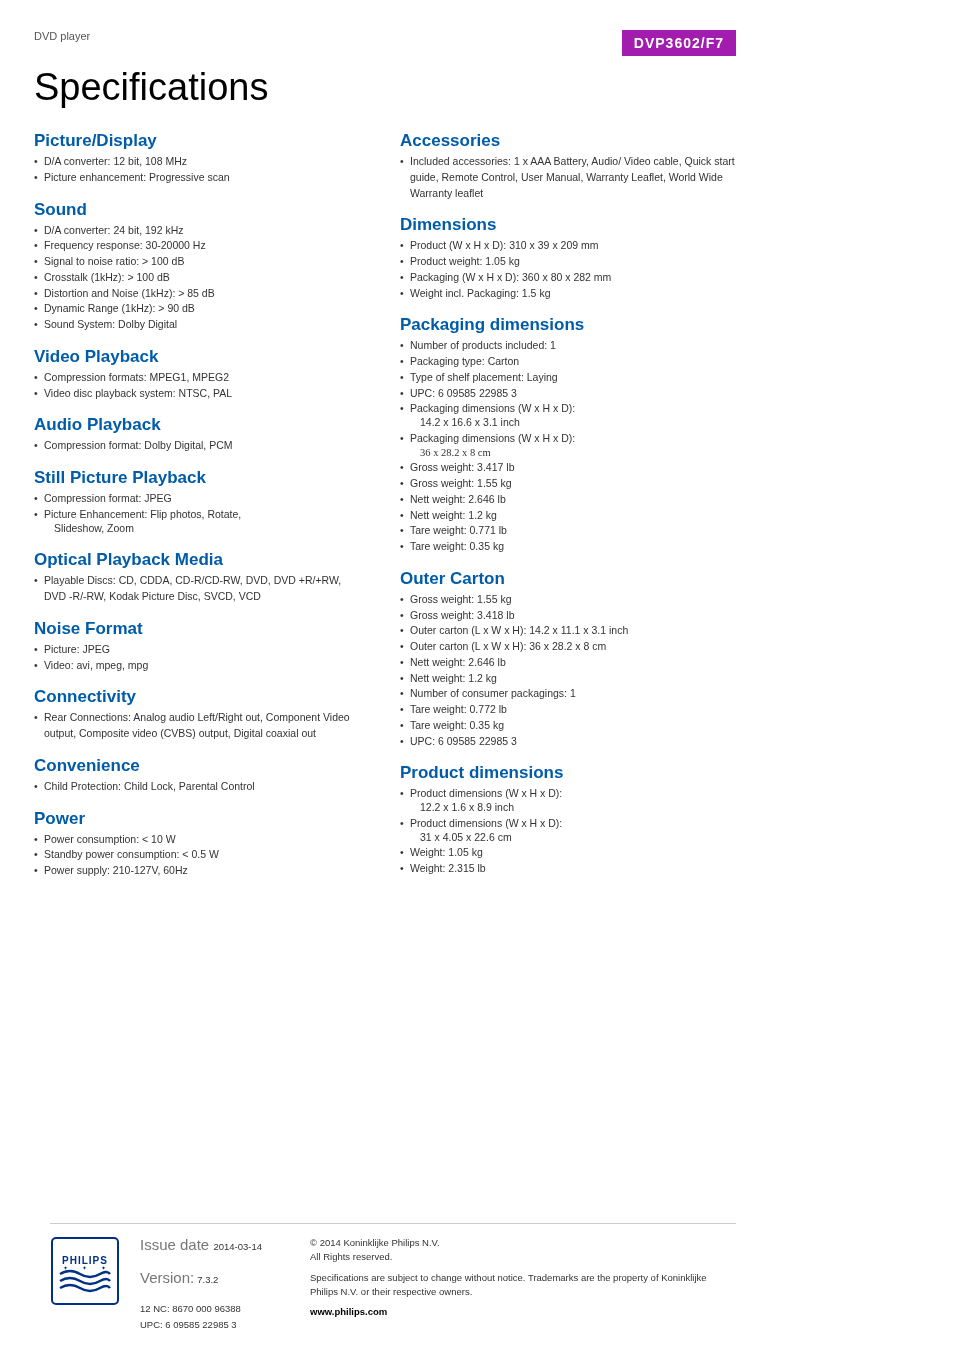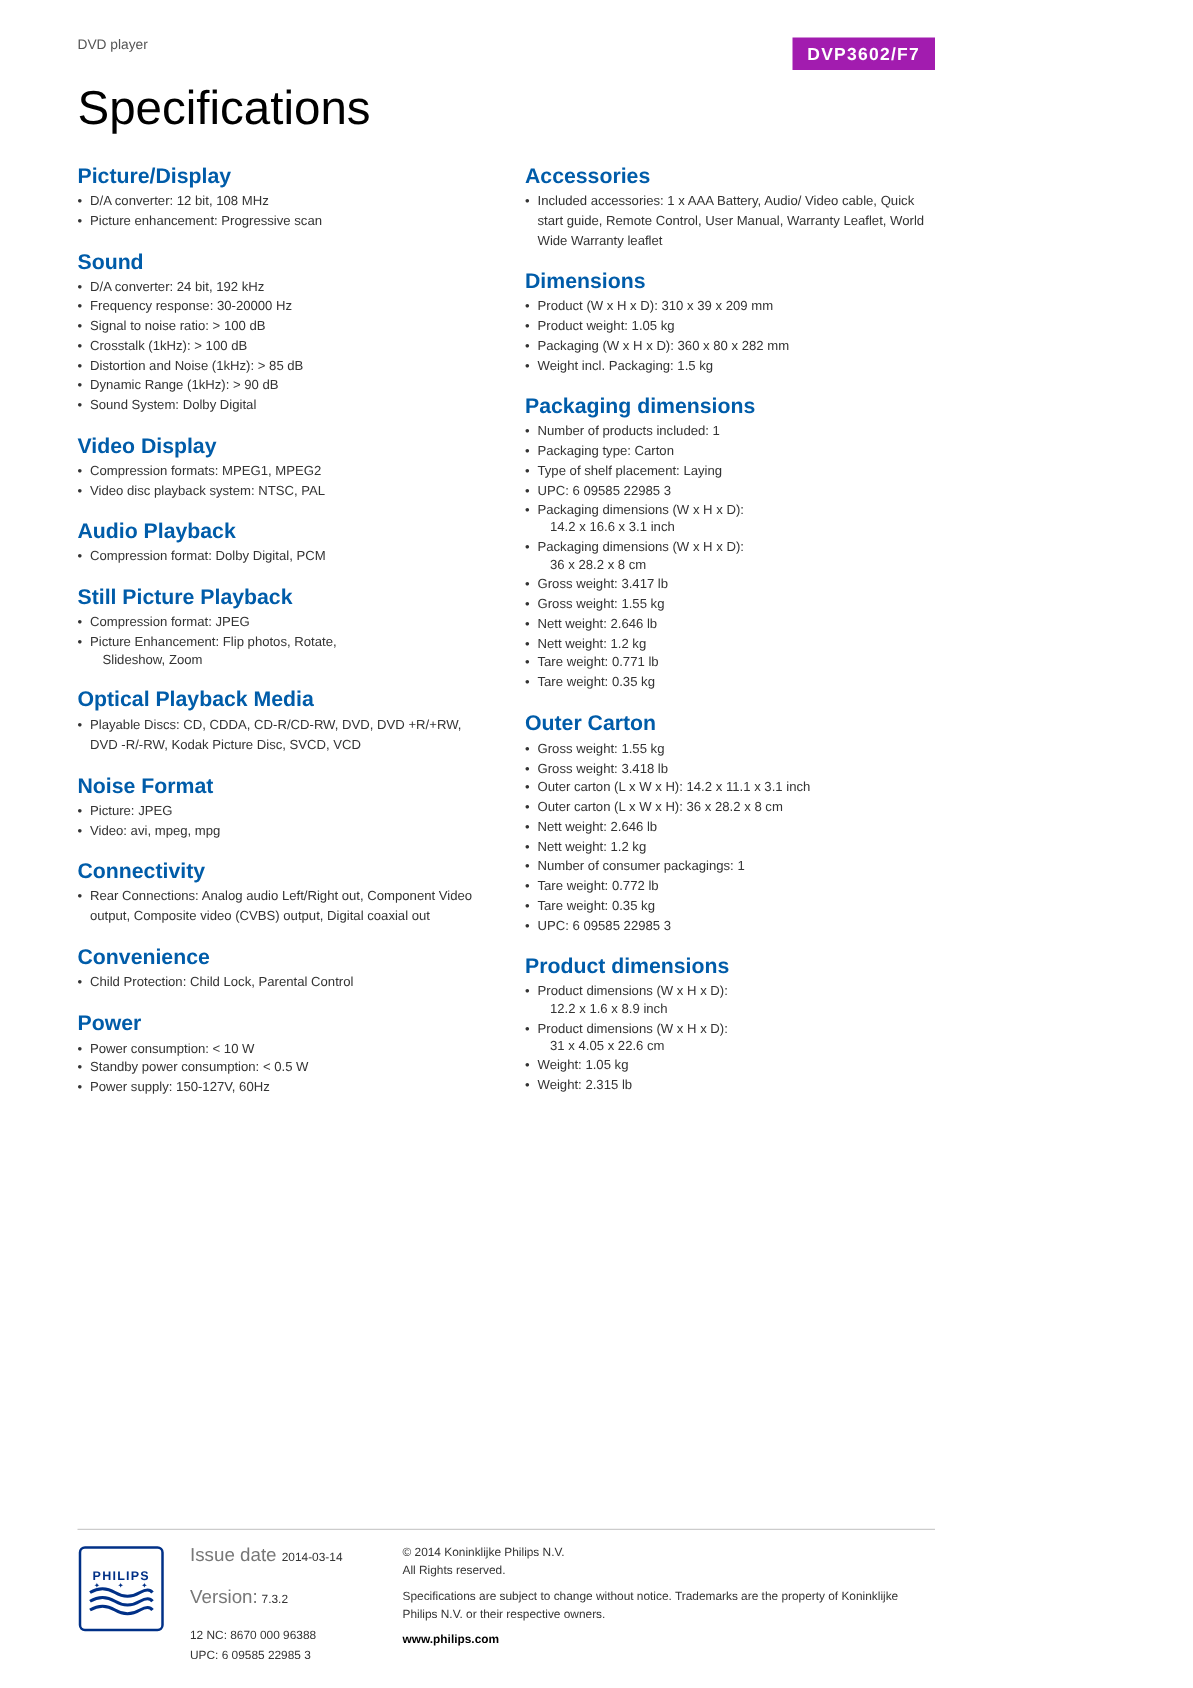--- a/index.html
+++ b/index.html
@@ -8,23 +8,22 @@
       font-size: 11px;
       color: #333;
       background: #fff;
       width: 954px;
       min-height: 1350px;
       position: relative;
     }
     .page {
       width: 786px;
       min-height: 1350px;
-      padding: 30px 50px 20px 50px;
+      padding: 30px 50px 20px 34px;
       position: relative;
-      margin-left: 12px;
     }
     .header-bar {
       display: flex;
       justify-content: space-between;
       align-items: flex-start;
       margin-bottom: 10px;
     }
     .dvd-player-label {
       font-size: 11px;
       color: #555;
@@ -150,21 +149,21 @@
         <div class="section-item">D/A converter: 24 bit, 192 kHz</div>
         <div class="section-item">Frequency response: 30-20000 Hz</div>
         <div class="section-item">Signal to noise ratio: &gt; 100 dB</div>
         <div class="section-item">Crosstalk (1kHz): &gt; 100 dB</div>
         <div class="section-item">Distortion and Noise (1kHz): &gt; 85 dB</div>
         <div class="section-item">Dynamic Range (1kHz): &gt; 90 dB</div>
         <div class="section-item">Sound System: Dolby Digital</div>
       </div>
 
       <div class="section">
-        <div class="section-title">Video Display</div>
+        <div class="section-title">Video Playback</div>
         <div class="section-item">Compression formats: MPEG1, MPEG2</div>
         <div class="section-item">Video disc playback system: NTSC, PAL</div>
       </div>
 
       <div class="section">
         <div class="section-title">Audio Playback</div>
         <div class="section-item">Compression format: Dolby Digital, PCM</div>
       </div>
 
       <div class="section">
@@ -192,21 +191,21 @@
 
       <div class="section">
         <div class="section-title">Convenience</div>
         <div class="section-item">Child Protection: Child Lock, Parental Control</div>
       </div>
 
       <div class="section">
         <div class="section-title">Power</div>
         <div class="section-item">Power consumption: &lt; 10 W</div>
         <div class="section-item">Standby power consumption: &lt; 0.5 W</div>
-        <div class="section-item">Power supply: 150-127V, 60Hz</div>
+        <div class="section-item">Power supply: 210-127V, 60Hz</div>
       </div>
 
     </div>
 
     <div class="col-right">
 
       <div class="section">
         <div class="section-title">Accessories</div>
         <div class="section-item">Included accessories: 1 x AAA Battery, Audio/ Video cable, Quick start guide, Remote Control, User Manual, Warranty Leaflet, World Wide Warranty leaflet</div>
       </div>
@@ -221,21 +220,21 @@
 
       <div class="section">
         <div class="section-title">Packaging dimensions</div>
         <div class="section-item">Number of products included: 1</div>
         <div class="section-item">Packaging type: Carton</div>
         <div class="section-item">Type of shelf placement: Laying</div>
         <div class="section-item">UPC: 6 09585 22985 3</div>
         <div class="section-item">Packaging dimensions (W x H x D):</div>
         <div class="section-item indent" style="padding-left:20px; margin-top:-2px;">14.2 x 16.6 x 3.1 inch</div>
         <div class="section-item">Packaging dimensions (W x H x D):</div>
-        <div class="section-item indent" style="padding-left:20px; margin-top:-2px;">36 x 28.2 x 8 cm</div>
+        <div class="section-item indent" style="padding-left:20px; margin-top:-2px;font-family:Liberation Serif, serif;">36 x 28.2 x 8 cm</div>
         <div class="section-item">Gross weight: 3.417 lb</div>
         <div class="section-item">Gross weight: 1.55 kg</div>
         <div class="section-item">Nett weight: 2.646 lb</div>
         <div class="section-item">Nett weight: 1.2 kg</div>
         <div class="section-item">Tare weight: 0.771 lb</div>
         <div class="section-item">Tare weight: 0.35 kg</div>
       </div>
 
       <div class="section">
         <div class="section-title">Outer Carton</div>

